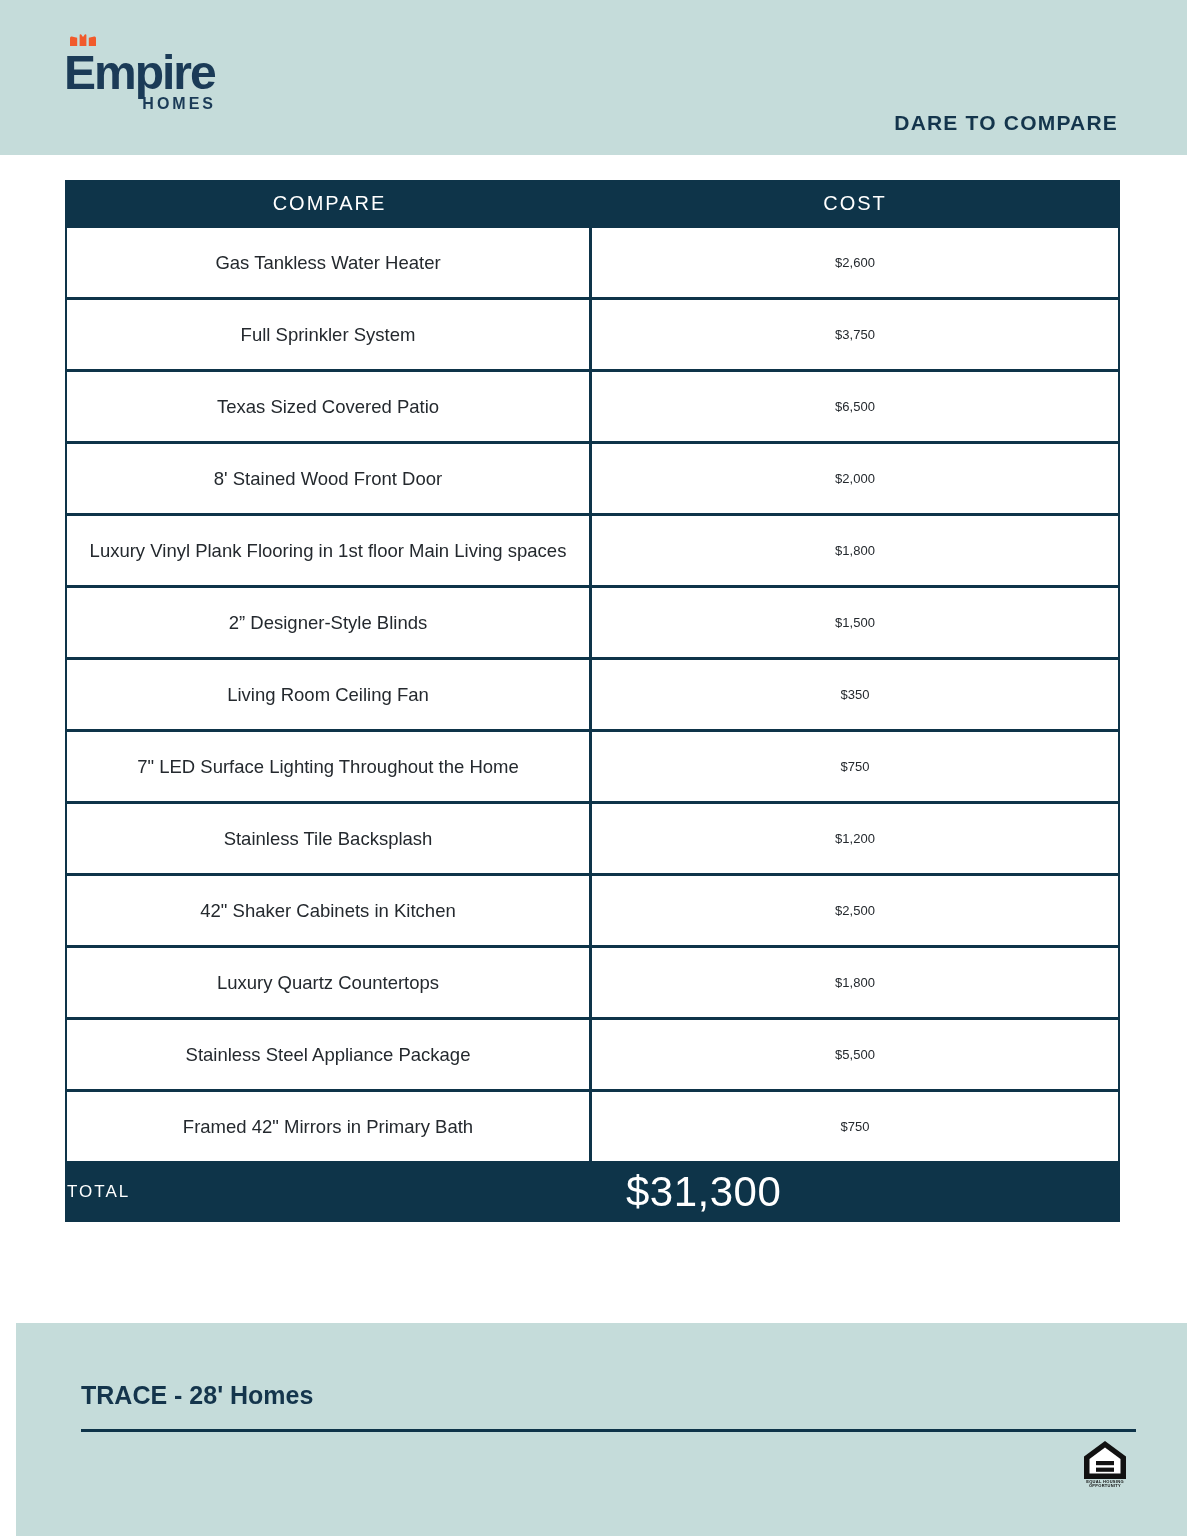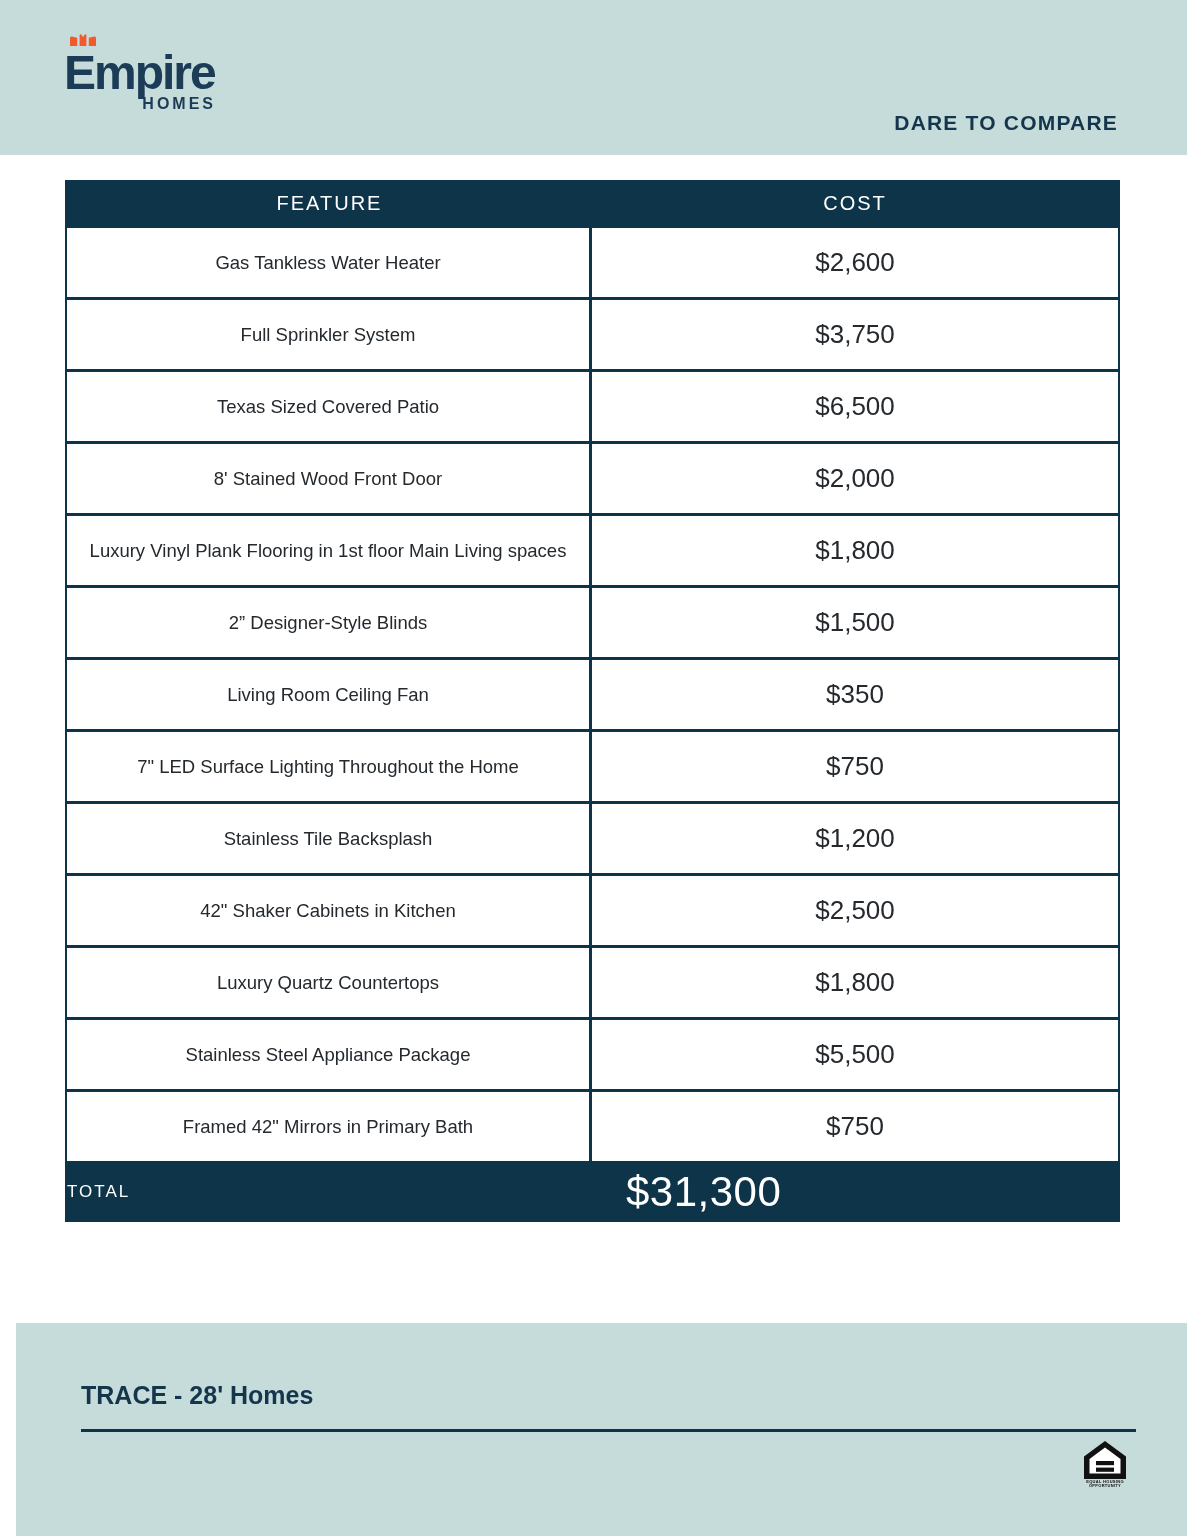--- a/index.html
+++ b/index.html
@@ -62,21 +62,21 @@
     border-top: 3px solid var(--navy);
   }
   .cell {
     display: flex; align-items: center; justify-content: center;
     box-sizing: border-box; white-space: nowrap;
   }
   .cell.feature {
     width: 525px; border-right: 3px solid var(--navy);
     font-size: 18.5px; color: var(--row-text);
   }
-  .cell.cost { flex: 1; font-size: 26px; color: var(--row-text); }
+  .cell.cost { flex: 1; font-size: 13px; color: var(--row-text); }
   .total-row {
     display: flex; align-items: center;
     height: 56px; background: var(--navy);
     border-top: 3px solid var(--navy);
   }
   .total-label {
     width: 525px; box-sizing: border-box;
     text-align: left; padding-right: 45px;
     color: #fff; font-size: 17px; letter-spacing: 2px; font-weight: 400;
   }
@@ -127,21 +127,21 @@
       <path d="M19.8,14 L19.8,5.8 L25.2,4.6 Q27,4.2 27,6.2 L27,14 Z"></path>
     </svg>
     <div class="wordmark">Empire</div>
     <div class="homes">HOMES</div>
   </div>
   <div class="tagline">DARE TO COMPARE</div>
 </div>
 
 <div class="pricing-table">
   <div class="thead">
-    <div class="th th-feature">FEATURE</div>
+    <div class="th th-feature">COMPARE</div>
     <div class="th th-cost">COST</div>
   </div>
 
   <div class="row">
       <div class="cell feature">Gas Tankless Water Heater</div>
       <div class="cell cost">$2,600</div>
     </div>
     <div class="row">
       <div class="cell feature">Full Sprinkler System</div>
       <div class="cell cost">$3,750</div>

